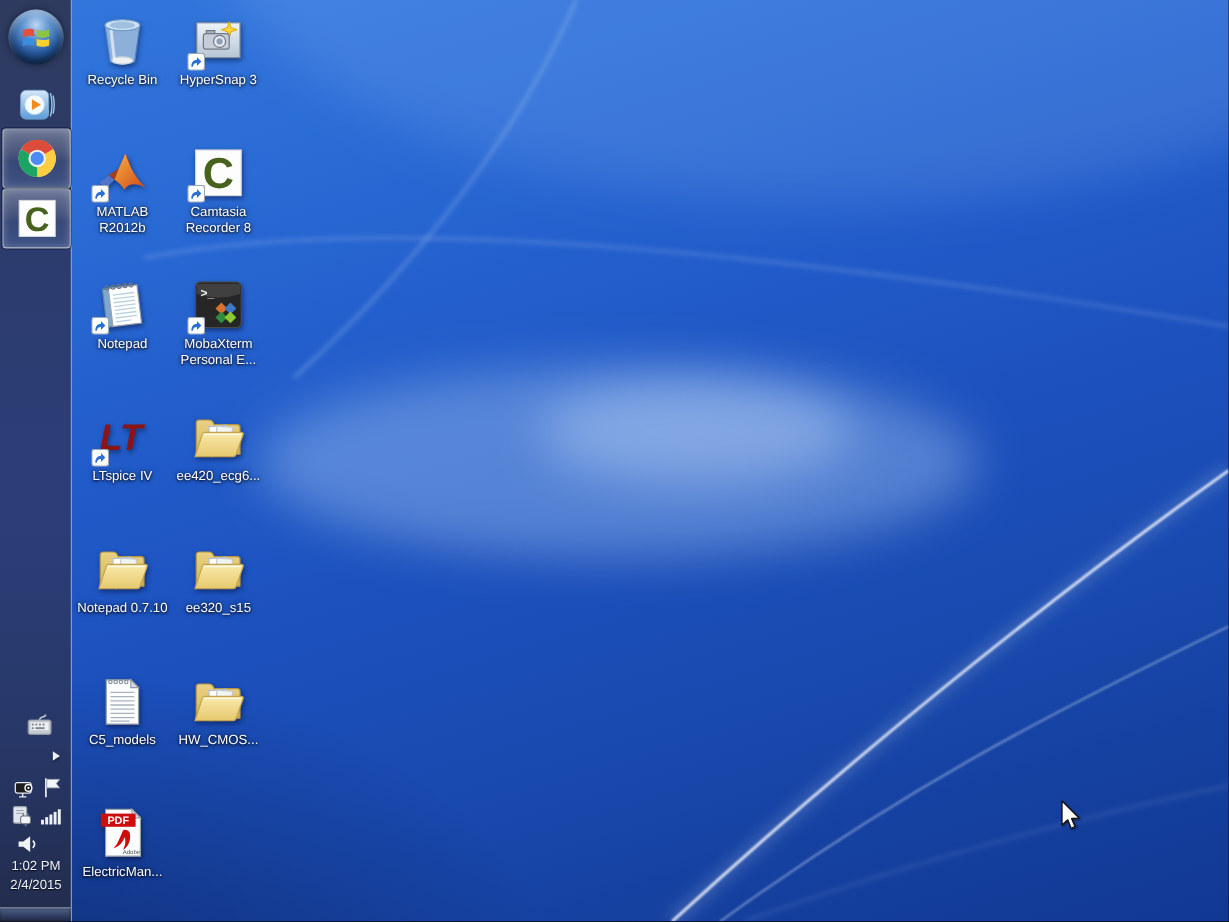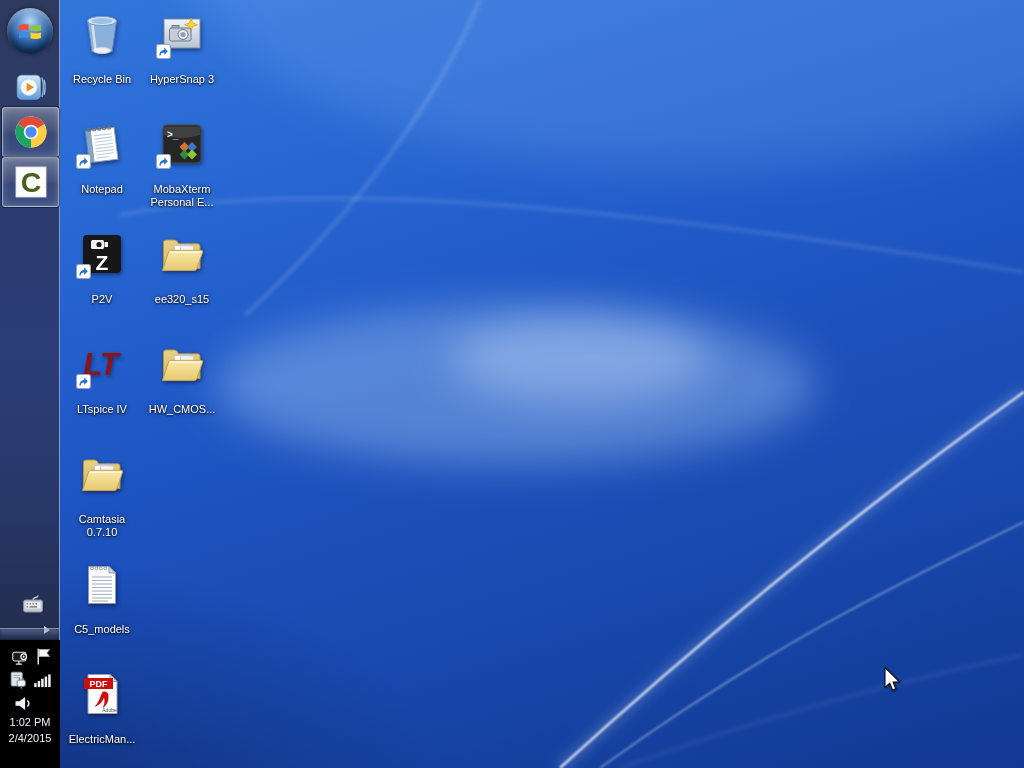--- a/index.html
+++ b/index.html
@@ -13,25 +13,25 @@
       linear-gradient(163deg,#3276dc 0%,#2969d4 20%,#215bc9 38%,#1c50bc 55%,#1849ae 72%,#143f9d 88%,#113893 100%);}
   .streaks{position:absolute;inset:0;pointer-events:none;}
 
   
   .icon-grid{position:absolute;left:2px;top:4px;display:grid;
     grid-template-columns:repeat(3,80px);grid-template-rows:repeat(7,110px);grid-auto-flow:column;}
   .dicon{width:80px;height:110px;display:flex;flex-direction:column;align-items:center;padding-top:6px;box-sizing:border-box;cursor:default;}
   .art{position:relative;width:48px;height:48px;flex:0 0 auto;}
   .art>svg.main{width:48px;height:48px;display:block;filter:drop-shadow(1px 2px 2px rgba(0,0,30,.45));}
   .sc{position:absolute;left:-2px;bottom:-1px;width:15px;height:15px;}
-  .dlabel{margin-top:15px;max-width:78px;color:#fff;font-size:11px;line-height:13px;text-align:center;
+  .dlabel{margin-top:3px;max-width:78px;color:#fff;font-size:11px;line-height:13px;text-align:center;
     text-shadow:0 1px 2px rgba(0,0,0,.95),0 0 4px rgba(0,0,0,.65);}
 
   
-  .taskbar{position:absolute;left:0;top:0;width:60px;height:640px;
+  .taskbar{position:absolute;left:0;top:0;width:60px;height:768px;
     background:linear-gradient(180deg,#2e3a5e 0%,#2c3c6e 30%,#2b3e78 55%,#273767 80%,#222c4c 100%);
     border-right:1px solid rgba(150,172,210,.85);box-sizing:border-box;}
   .start-orb{position:absolute;left:7px;top:8px;width:46px;height:46px;border-radius:50%;
     background:radial-gradient(circle at 50% 28%,#b9d7f3 0%,#5f93cf 28%,#27599f 58%,#123a6e 82%,#0b2a52 100%);
     box-shadow:inset 0 -4px 8px rgba(0,0,0,.55),inset 0 3px 5px rgba(255,255,255,.5),0 0 5px rgba(0,0,0,.45);
     display:flex;align-items:center;justify-content:center;cursor:pointer;}
   .pinned{position:absolute;left:12px;top:70px;width:36px;height:36px;cursor:pointer;}
   .tb-btn{position:absolute;left:2px;width:55px;height:48px;border-radius:3px;cursor:pointer;
     border:1px solid rgba(255,255,255,.5);
     background:linear-gradient(180deg,rgba(255,255,255,.30),rgba(255,255,255,.12) 45%,rgba(160,190,235,.10) 55%,rgba(120,160,220,.22));
@@ -319,58 +319,58 @@
       <div class="art">
           <svg class="main">
             <use href="#sym-recycle"></use>
           </svg>
         </div>
       <div class="dlabel">Recycle Bin</div>
     </div>
     <div class="dicon">
       <div class="art">
           <svg class="main">
-            <use href="#sym-notepad"></use>
+            <use href="#sym-matlab"></use>
           </svg>
         <svg class="sc">
             <use href="#sym-shortcut"></use>
           </svg>
         </div>
-      <div class="dlabel">Notepad</div>
-    </div>
-    <div class="dicon">
-      <div class="art">
-          <svg class="main">
-            <use href="#sym-p2v"></use>
+      <div class="dlabel">MATLAB R2012b</div>
+    </div>
+    <div class="dicon">
+      <div class="art">
+          <svg class="main">
+            <use href="#sym-notepad"></use>
           </svg>
         <svg class="sc">
             <use href="#sym-shortcut"></use>
           </svg>
         </div>
-      <div class="dlabel">P2V</div>
+      <div class="dlabel">Notepad</div>
     </div>
     <div class="dicon">
       <div class="art">
           <svg class="main">
             <use href="#sym-ltspice"></use>
           </svg>
         <svg class="sc">
             <use href="#sym-shortcut"></use>
           </svg>
         </div>
       <div class="dlabel">LTspice IV</div>
     </div>
 
     <div class="dicon">
       <div class="art">
           <svg class="main">
             <use href="#sym-folder"></use>
           </svg>
         </div>
-      <div class="dlabel">Camtasia 0.7.10</div>
+      <div class="dlabel">Notepad 0.7.10</div>
     </div>
     <div class="dicon">
       <div class="art">
           <svg class="main">
             <use href="#sym-textfile"></use>
           </svg>
         </div>
       <div class="dlabel">C5_models</div>
     </div>
     <div class="dicon">
@@ -388,29 +388,48 @@
           </svg>
         <svg class="sc">
             <use href="#sym-shortcut"></use>
           </svg>
         </div>
       <div class="dlabel">HyperSnap 3</div>
     </div>
     <div class="dicon">
       <div class="art">
           <svg class="main">
-            <use href="#sym-moba"></use>
+            <use href="#sym-camtasiac"></use>
           </svg>
         <svg class="sc">
             <use href="#sym-shortcut"></use>
           </svg>
         </div>
+      <div class="dlabel">Camtasia Recorder 8</div>
+    </div>
+    <div class="dicon">
+      <div class="art">
+          <svg class="main">
+            <use href="#sym-moba"></use>
+          </svg>
+        <svg class="sc">
+            <use href="#sym-shortcut"></use>
+          </svg>
+        </div>
       <div class="dlabel">MobaXterm Personal E...</div>
     </div>
 
+    <div class="dicon">
+      <div class="art">
+          <svg class="main">
+            <use href="#sym-folder"></use>
+          </svg>
+        </div>
+      <div class="dlabel">ee420_ecg6...</div>
+    </div>
     <div class="dicon">
       <div class="art">
           <svg class="main">
             <use href="#sym-folder"></use>
           </svg>
         </div>
       <div class="dlabel">ee320_s15</div>
     </div>
     <div class="dicon">
       <div class="art">

